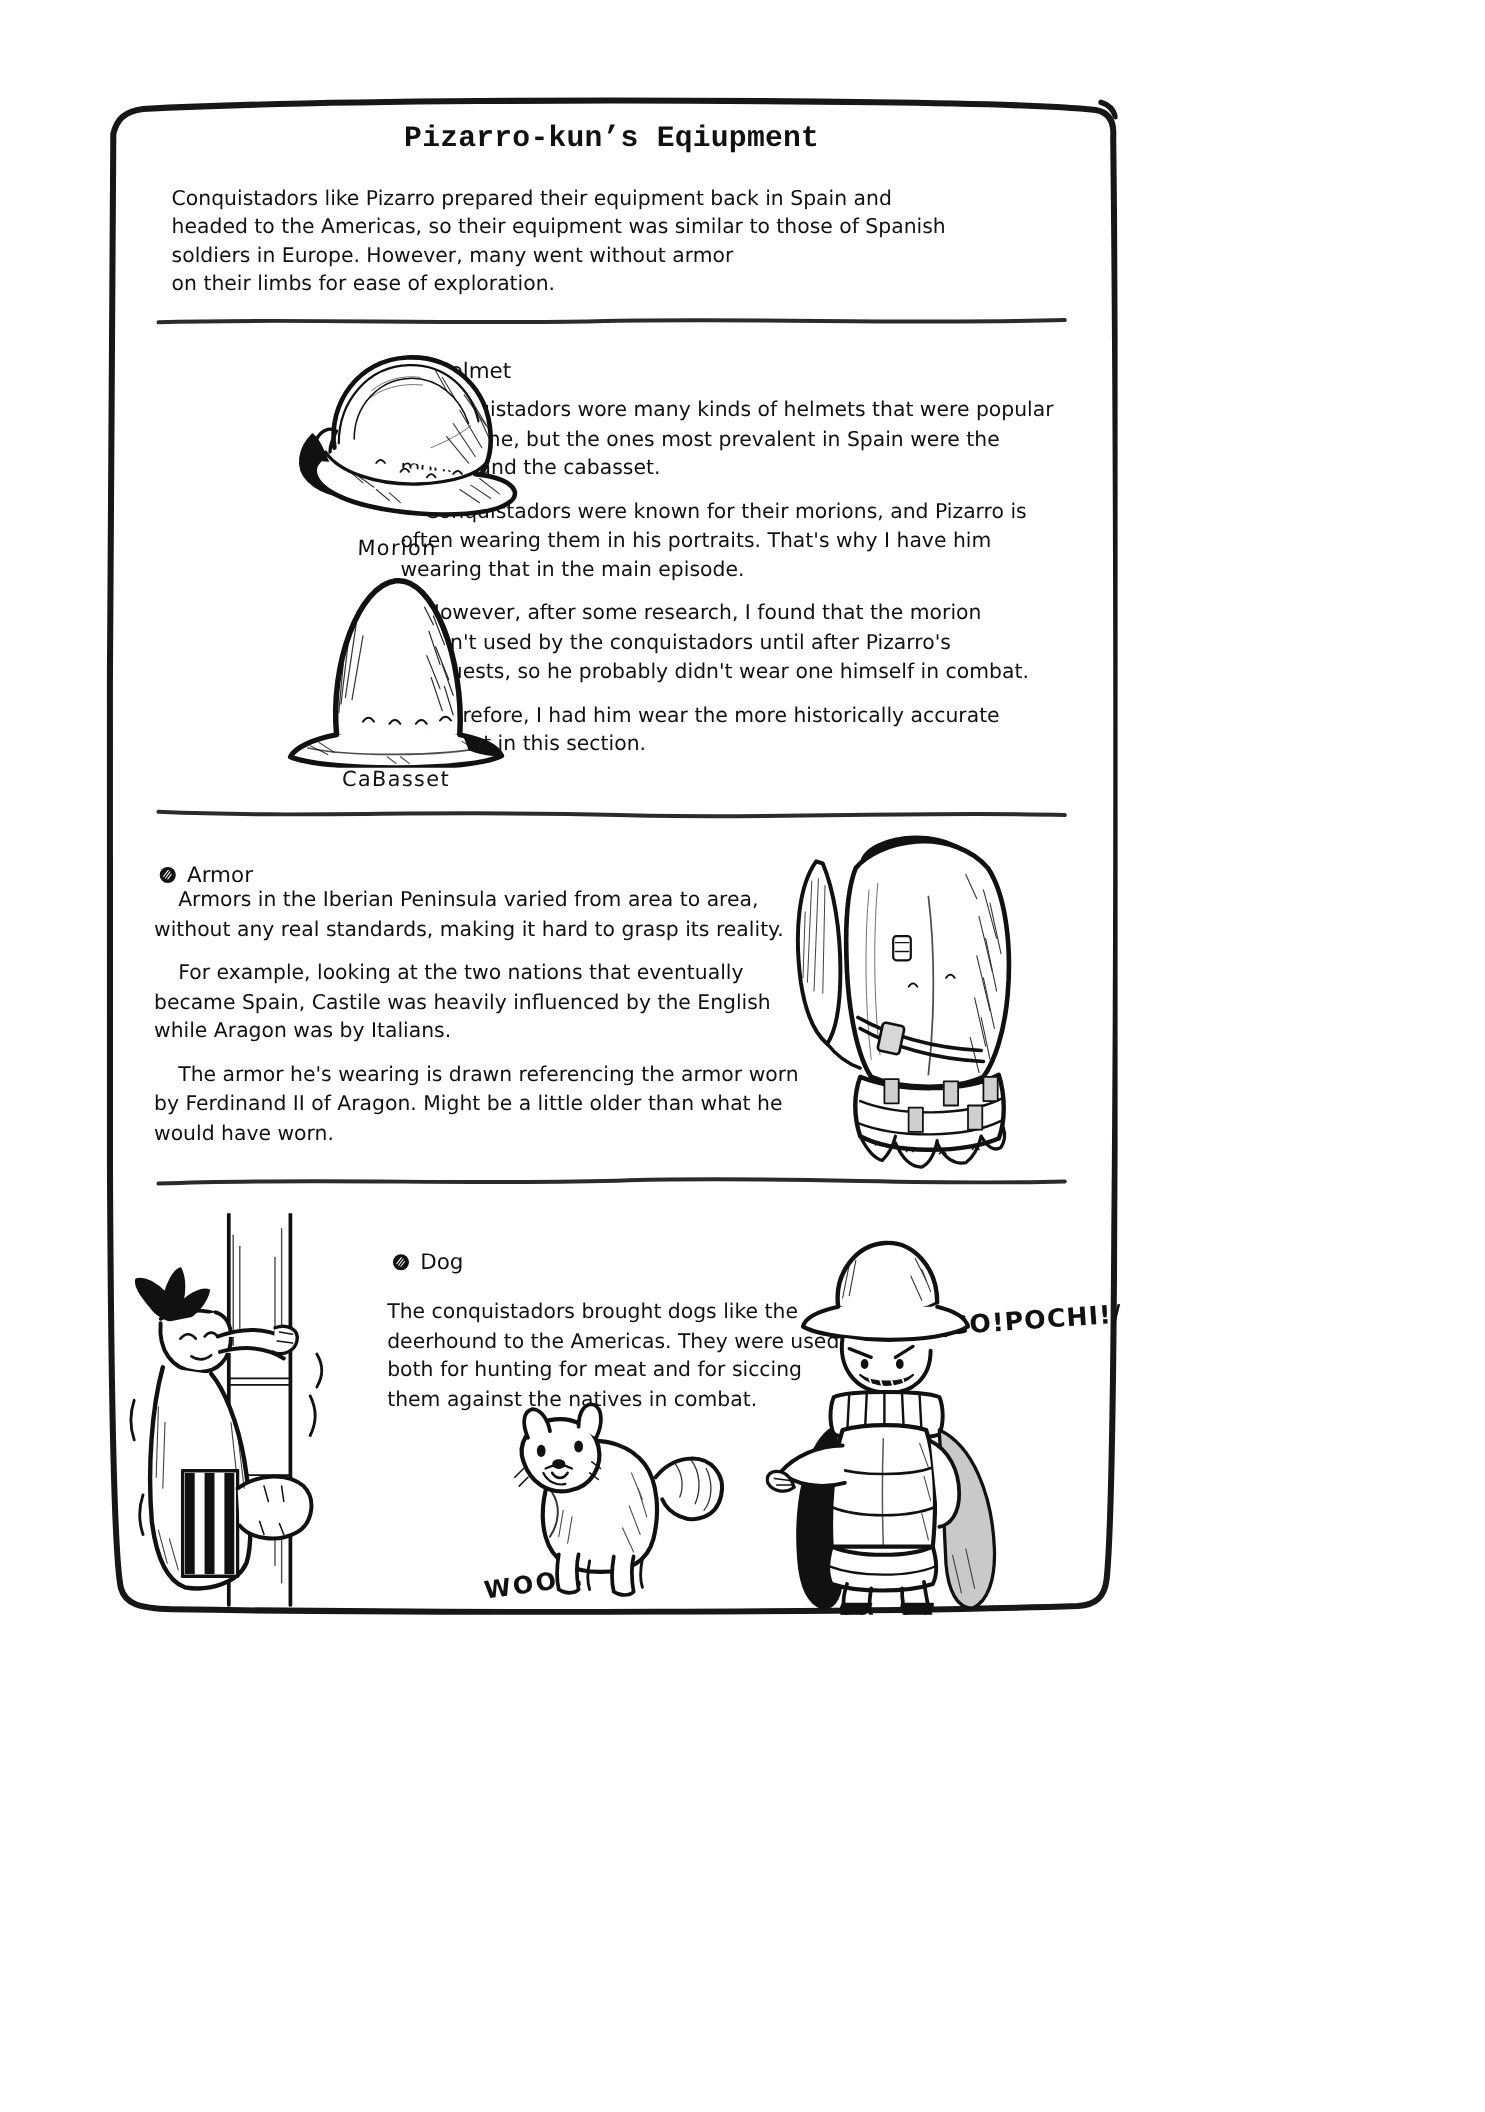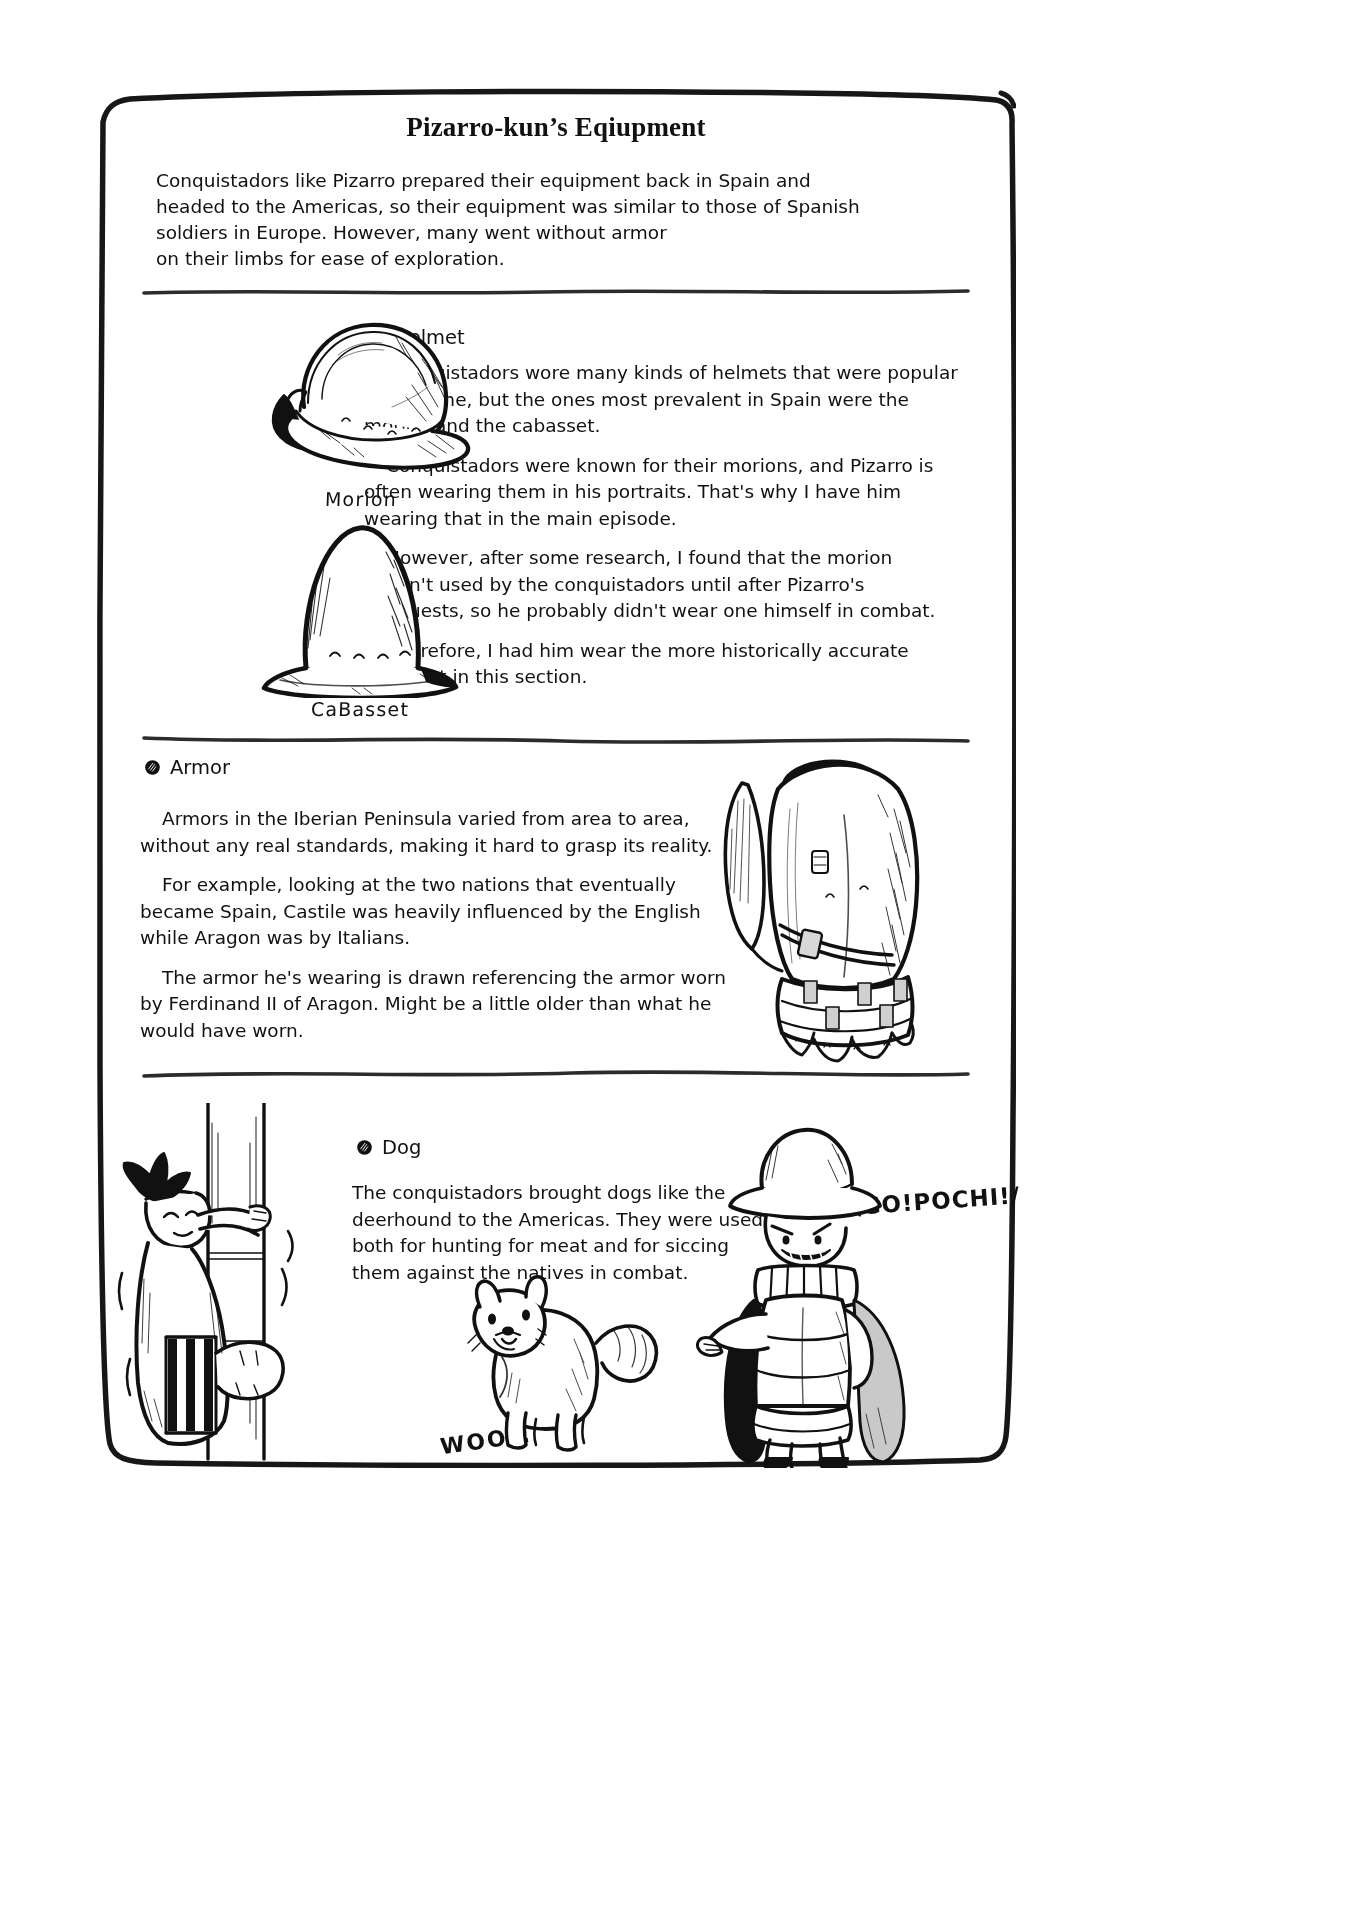--- a/index.html
+++ b/index.html
@@ -28,21 +28,21 @@
     position: absolute;
     left: 96px; top: 88px;
     width: 920px; height: 1380px;
   }
 
   .title {
     position: absolute;
     left: 0; top: 24px;
     width: 920px;
     text-align: center;
-    font-family: Liberation Serif, serif;
+    font-family: Liberation Mono, monospace;
     font-size: 27px;
     font-weight: bold;
     letter-spacing: .2px;
     color: #111;
   }
 
   .intro {
     position: absolute;
     left: 60px; top: 80px;
     width: 800px;
@@ -286,21 +286,21 @@
           <path d="M108,180 L116,186"></path>
             <path d="M120,180 L128,186"></path>
         </g>
 
         <path d="M176,160 C196,165 210,172 212,179 C204,180 192,178 182,174 C180,168 178,163 176,160 Z" fill="#111" stroke="none"></path>
       </g>
     </svg>
   </div>
   <div class="caption" style="left:148px; top:610px; width:232px;">CaBasset</div>
 
-  <div class="section-head" style="left:48px; top:668px;">
+  <div class="section-head" style="left:48px; top:696px;">
     <svg class="bullet-ball" viewBox="0 0 20 20">
       <circle cx="10" cy="10" r="8.6" fill="#111"></circle>
       <path d="M5.5,11.5 L10.5,5 M7.6,13.2 L12.4,6.6 M10,14.3 L13.8,9.2" stroke="#fff" stroke-width="1.1" fill="none" stroke-linecap="round"></path>
     </svg>
     <span>Armor</span>
   </div>
 
   <div class="para" style="left:44px; top:718px; width:602px;">
     <p>Armors in the Iberian Peninsula varied from area to area, without any real standards, making it hard to grasp its reality.</p>
     <p>For example, looking at the two nations that eventually became Spain, Castile was heavily influenced by the English while Aragon was by Italians.</p>

